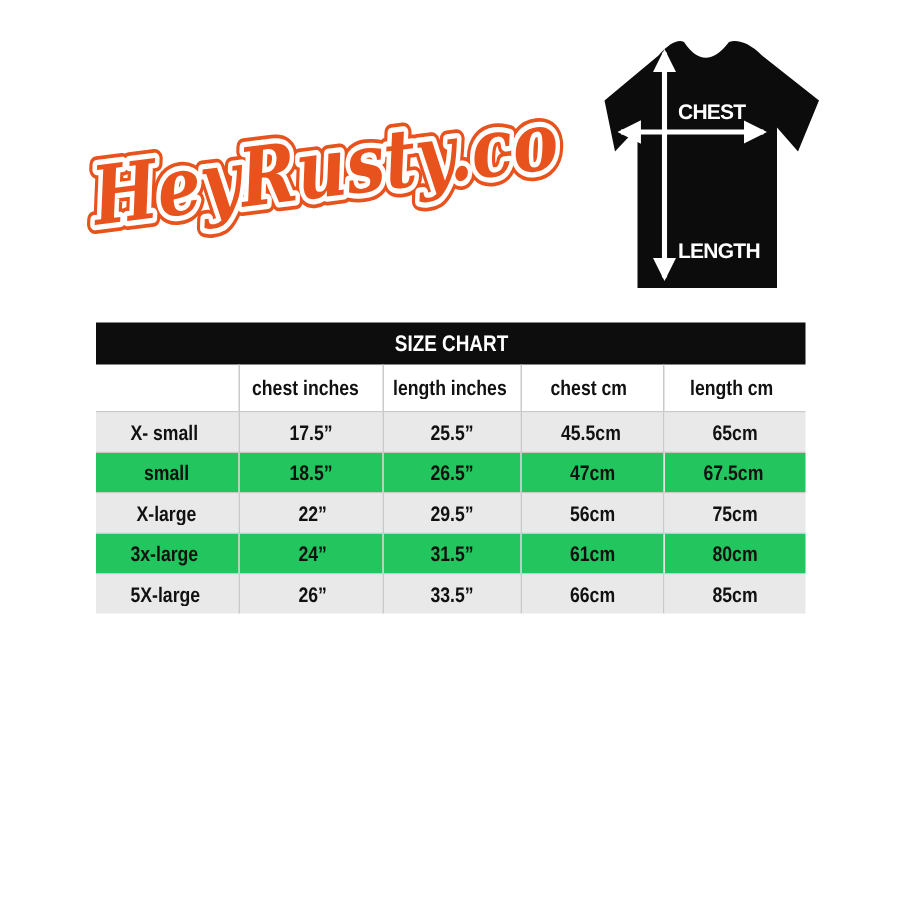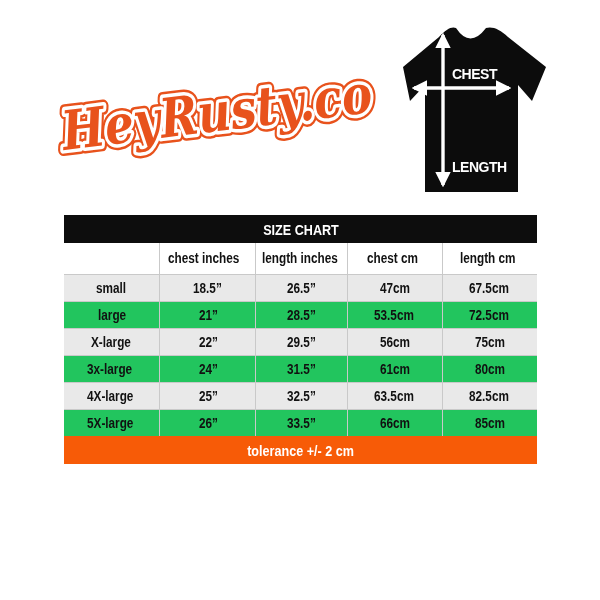--- a/index.html
+++ b/index.html
@@ -94,60 +94,50 @@
       <tr>
         <th><span class="cnd"></span></th>
         <th><span class="cnd">chest inches</span></th>
         <th><span class="cnd">length inches</span></th>
         <th><span class="cnd">chest cm</span></th>
         <th><span class="cnd">length cm</span></th>
       </tr>
     </thead>
     <tbody>
       <tr>
+        <td><span class="cnd">X- small</span></td>
+        <td><span class="cnd">17.5”</span></td>
+        <td><span class="cnd">25.5”</span></td>
+        <td><span class="cnd">45.5cm</span></td>
+        <td><span class="cnd">65cm</span></td>
+      </tr>
+      <tr>
         <td><span class="cnd">small</span></td>
         <td><span class="cnd">18.5”</span></td>
         <td><span class="cnd">26.5”</span></td>
         <td><span class="cnd">47cm</span></td>
         <td><span class="cnd">67.5cm</span></td>
-      </tr>
-      <tr>
-        <td><span class="cnd">large</span></td>
-        <td><span class="cnd">21”</span></td>
-        <td><span class="cnd">28.5”</span></td>
-        <td><span class="cnd">53.5cm</span></td>
-        <td><span class="cnd">72.5cm</span></td>
       </tr>
       <tr>
         <td><span class="cnd">X-large</span></td>
         <td><span class="cnd">22”</span></td>
         <td><span class="cnd">29.5”</span></td>
         <td><span class="cnd">56cm</span></td>
         <td><span class="cnd">75cm</span></td>
       </tr>
       <tr>
         <td><span class="cnd">3x-large</span></td>
         <td><span class="cnd">24”</span></td>
         <td><span class="cnd">31.5”</span></td>
         <td><span class="cnd">61cm</span></td>
         <td><span class="cnd">80cm</span></td>
       </tr>
       <tr>
-        <td><span class="cnd">4X-large</span></td>
-        <td><span class="cnd">25”</span></td>
-        <td><span class="cnd">32.5”</span></td>
-        <td><span class="cnd">63.5cm</span></td>
-        <td><span class="cnd">82.5cm</span></td>
-      </tr>
-      <tr>
         <td><span class="cnd">5X-large</span></td>
         <td><span class="cnd">26”</span></td>
         <td><span class="cnd">33.5”</span></td>
         <td><span class="cnd">66cm</span></td>
         <td><span class="cnd">85cm</span></td>
       </tr>
     </tbody>
   </table>
 
-  <div class="bar bar-footer">
-    <span class="cnd">tolerance +/- 2 cm</span>
-  </div>
 </div>
 
 </body></html>

